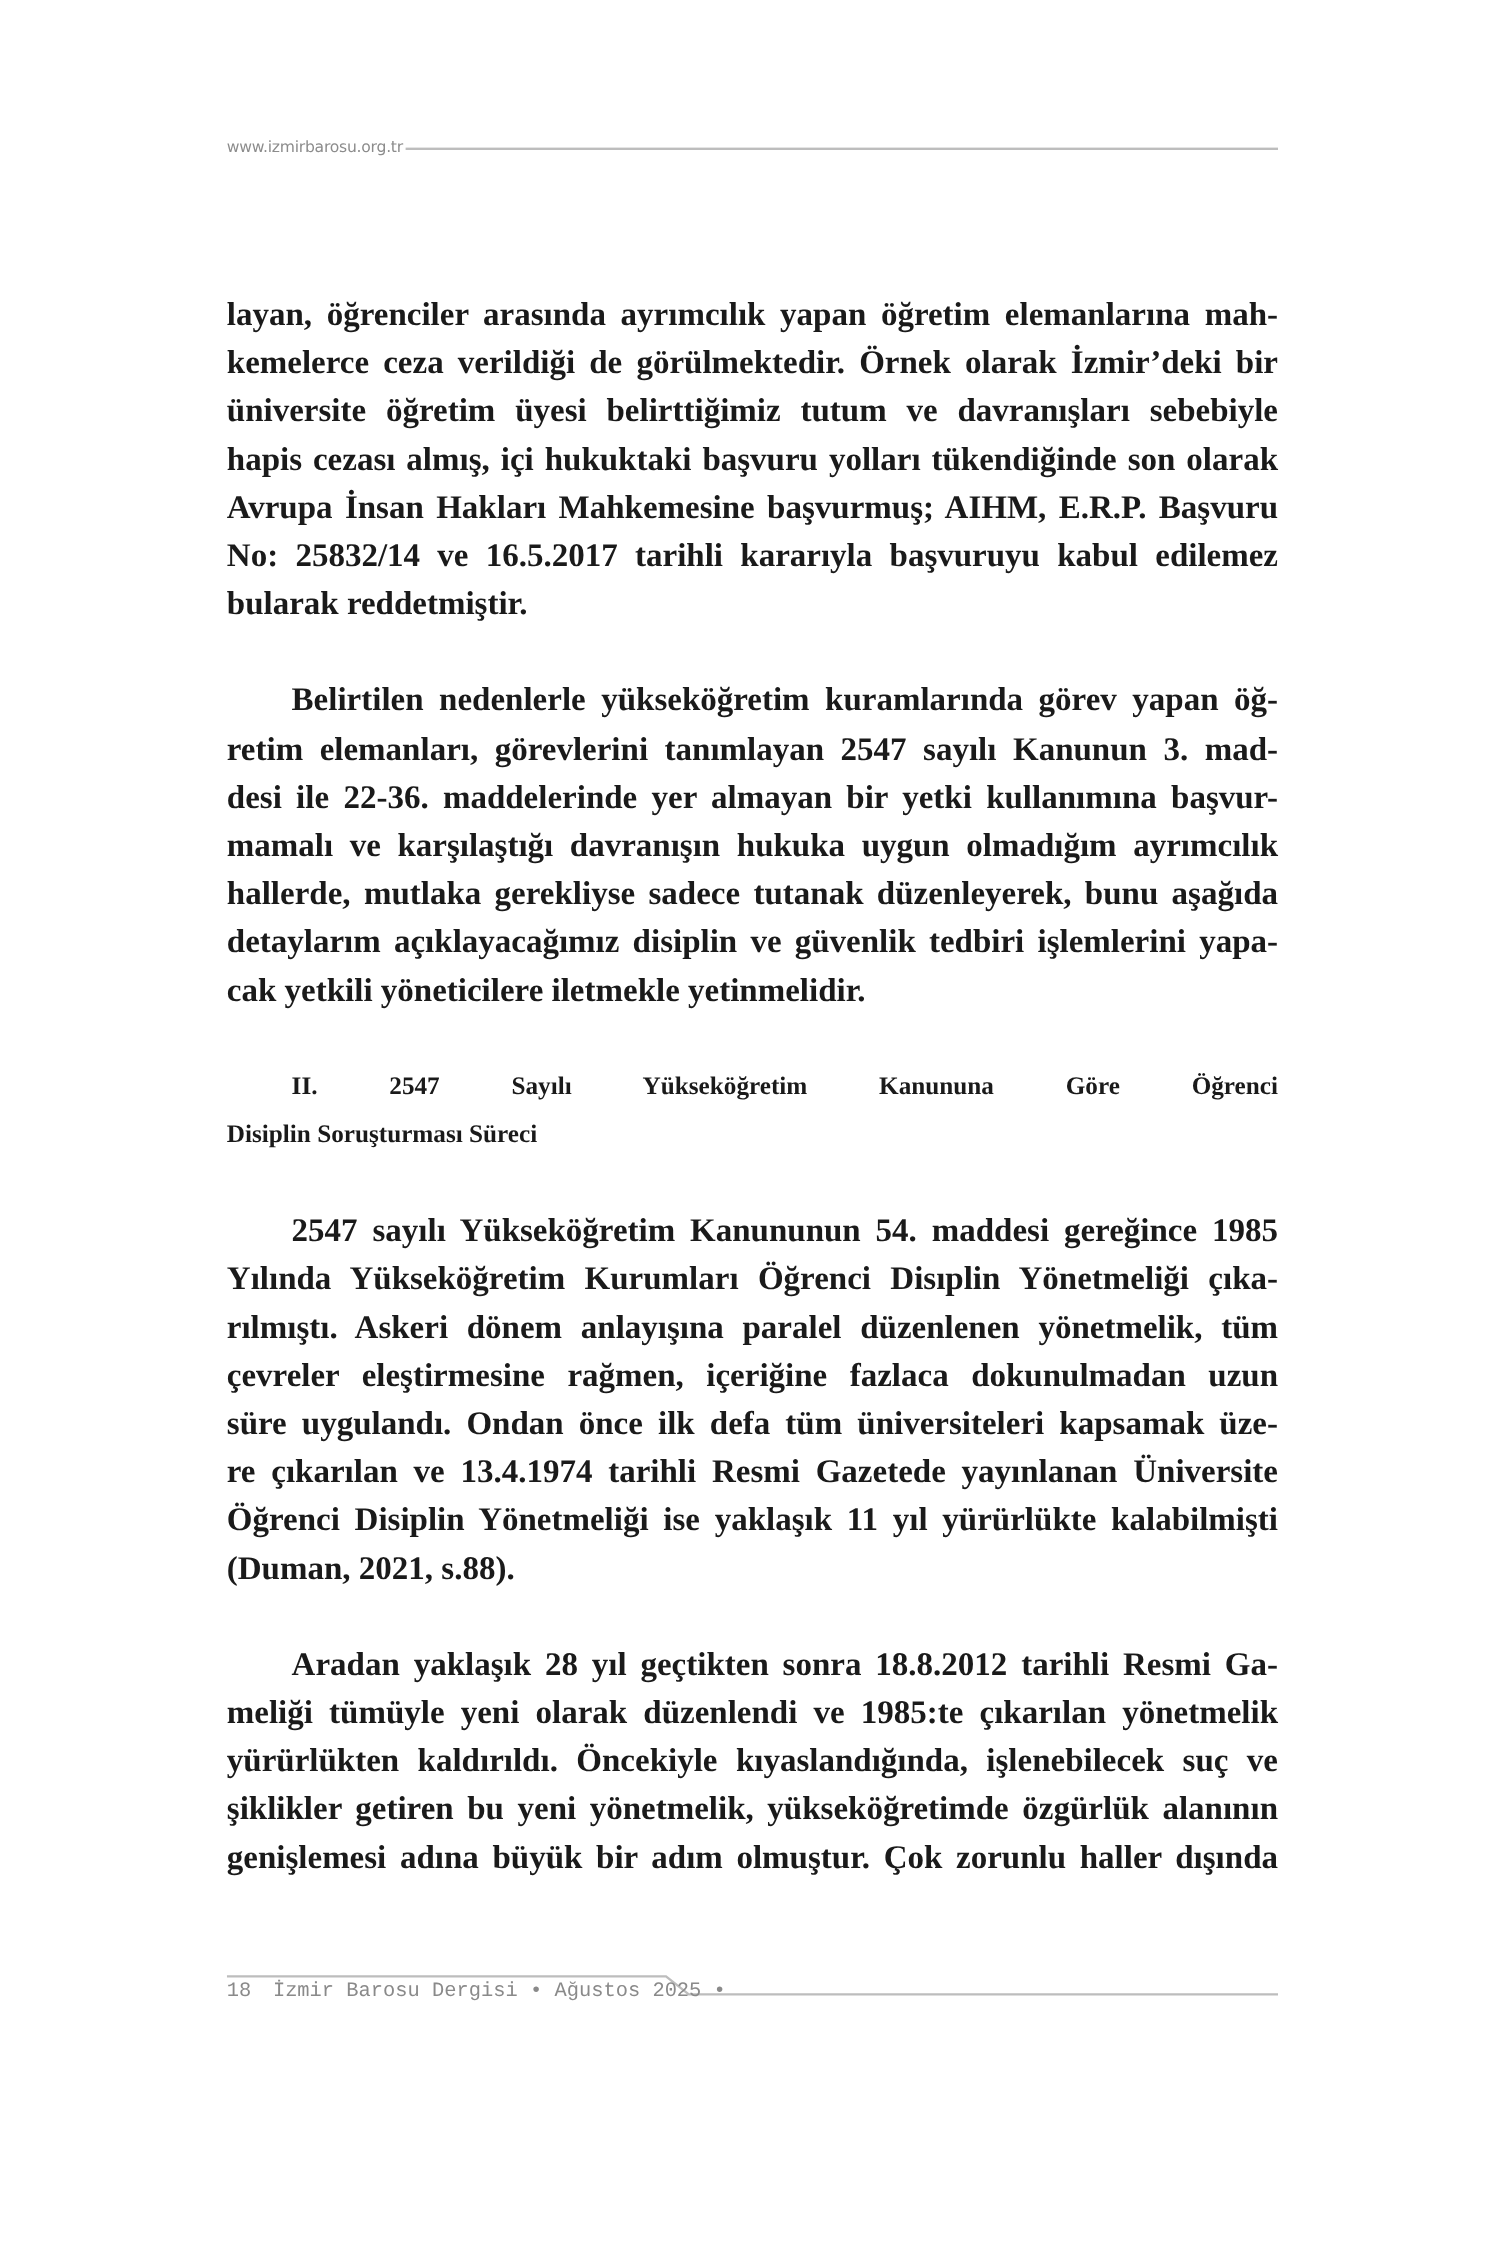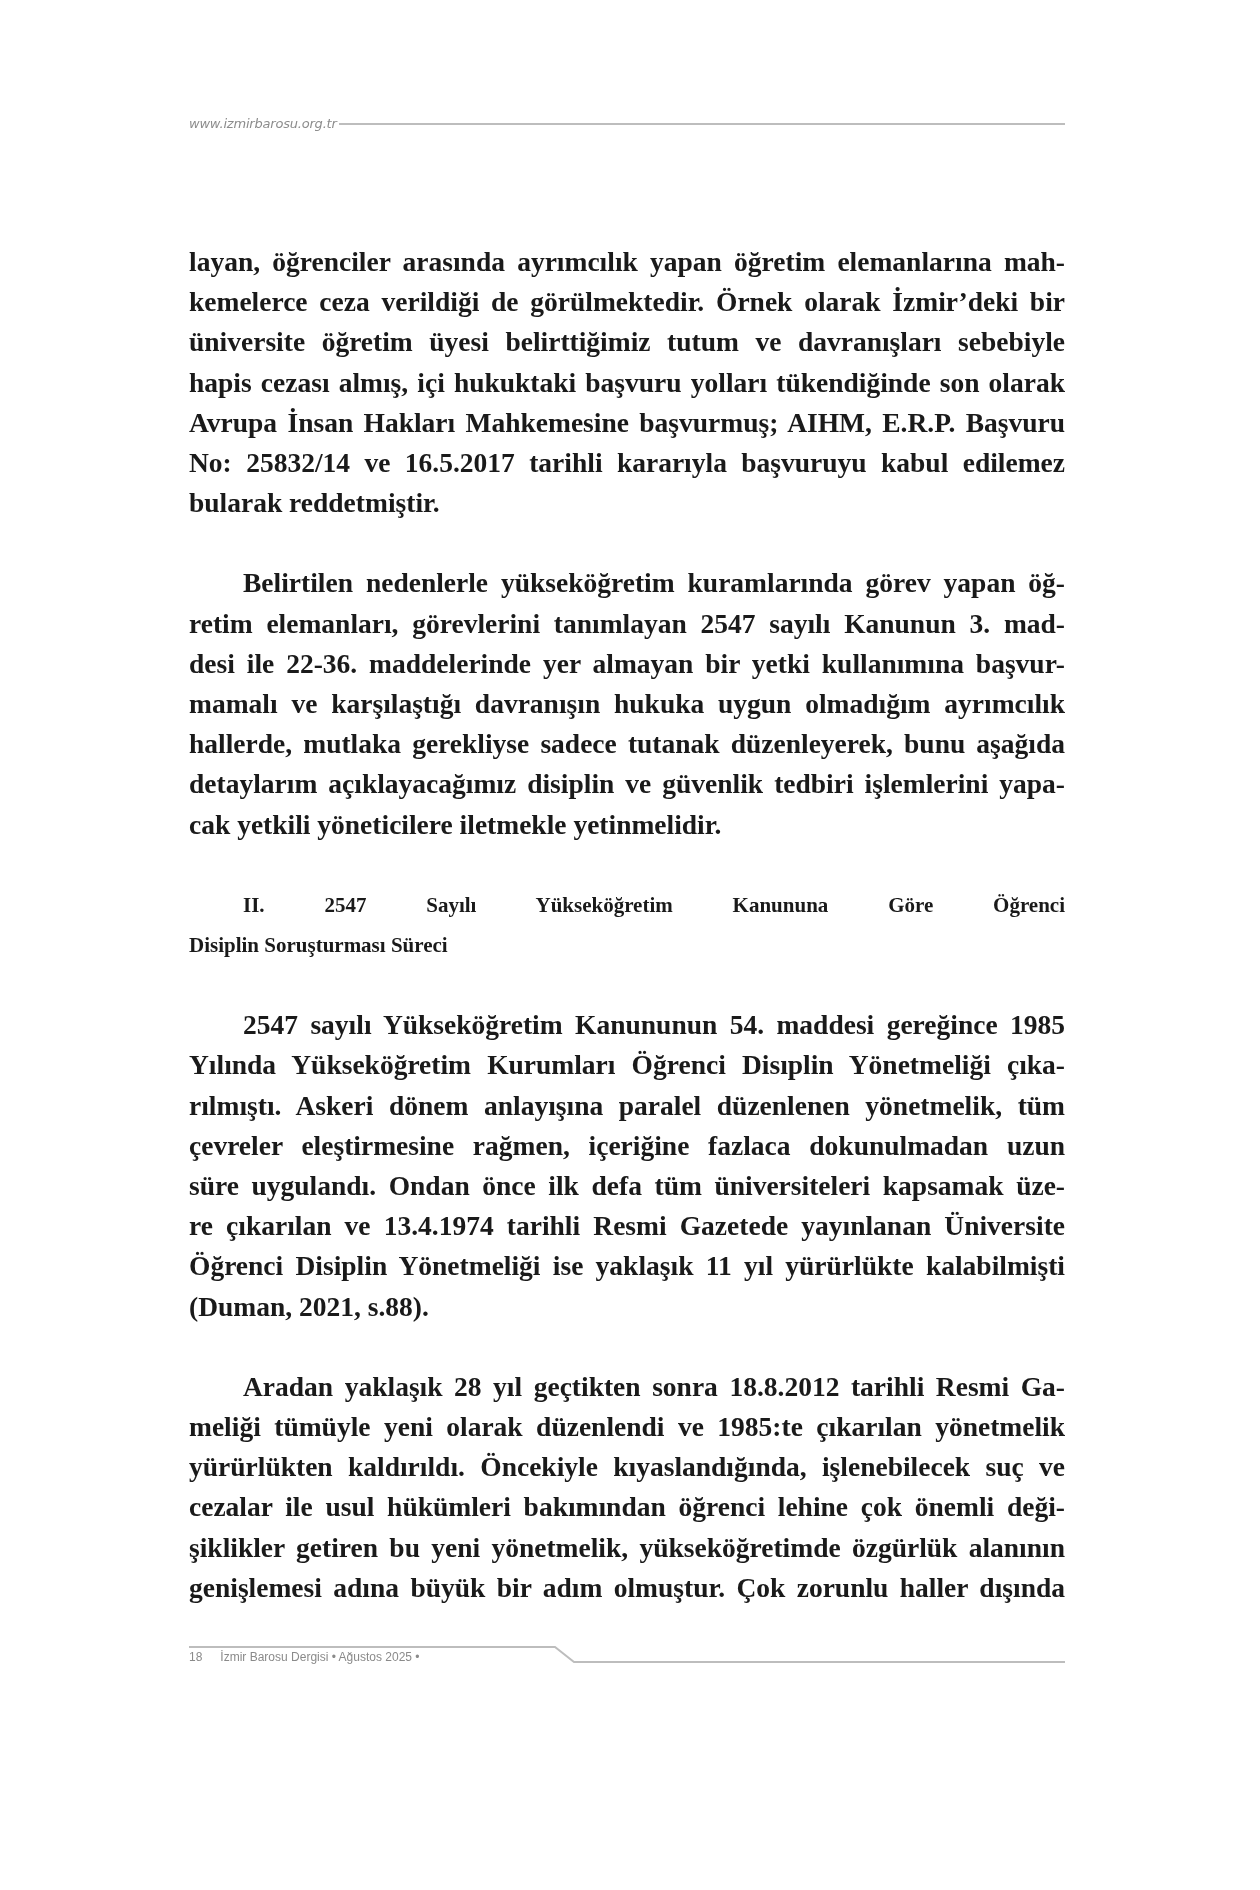--- a/index.html
+++ b/index.html
@@ -1,19 +1,19 @@
 <!DOCTYPE html>
 <html><head>
   <meta charset="utf-8">
   <style>
     html, body { margin: 0; padding: 0; background: #ffffff; }
     body { width: 1260px; height: 1890px; position: relative; overflow: hidden; }
     .header {
       position: absolute; left: 189px; top: 113px; width: 876px; height: 20px;
-      display: flex; align-items: center; font-style: italic;
+      display: flex; align-items: center;
     }
     .header-url {
       font-family: "DejaVu Sans", sans-serif; font-size: 13px; color: #8c8c8c;
       letter-spacing: -0.2px; white-space: nowrap;
     }
     .header-rule { flex: 1; height: 2px; background: #bdbdbd; margin-left: 2px; margin-top: 2px; }
 
     .content {
       position: absolute; left: 189px; top: 242px; width: 876px;
       font-family: "Liberation Serif", "DejaVu Serif", serif;
@@ -29,21 +29,21 @@
     }
     .heading .line { display: block; white-space: nowrap; text-align-last: justify; }
     .heading .line.last { text-align-last: left; }
 
     .footer {
       position: absolute; left: 189px; top: 1638px; width: 876px; height: 40px;
     }
     .footer svg { position: absolute; left: 0; top: 0; }
     .footer-text {
       position: absolute; left: 0; top: 12px;
-      font-family: Liberation Sans, sans-serif; font-size: 12px; color: #8a8a8a; white-space: nowrap;
+      font-family: Liberation Mono, monospace; font-size: 17px; color: #8a8a8a; white-space: nowrap;
     }
     .footer-text .pg { margin-right: 18px; }
   </style>
 </head>
 <body>
 
 <div class="header">
   <span class="header-url">www.izmirbarosu.org.tr</span>
   <span class="header-rule"></span>
 </div>
@@ -82,21 +82,20 @@
     <span class="line">süre uygulandı. Ondan önce ilk defa tüm üniversiteleri kapsamak üze-</span>
     <span class="line">re çıkarılan ve 13.4.1974 tarihli Resmi Gazetede yayınlanan Üniversite</span>
     <span class="line">Öğrenci Disiplin Yönetmeliği ise yaklaşık 11 yıl yürürlükte kalabilmişti</span>
     <span class="line last">(Duman, 2021, s.88).</span>
   </p>
   <div class="gap"></div>
   <p class="para">
     <span class="line indent">Aradan yaklaşık 28 yıl geçtikten sonra 18.8.2012 tarihli Resmi Ga-</span>
     <span class="line">meliği tümüyle yeni olarak düzenlendi ve 1985:te çıkarılan yönetmelik</span>
     <span class="line">yürürlükten kaldırıldı. Öncekiyle kıyaslandığında, işlenebilecek suç ve</span>
-    <span class="line">cezalar ile usul hükümleri bakımından öğrenci lehine çok önemli deği-</span>
     <span class="line">şiklikler getiren bu yeni yönetmelik, yükseköğretimde özgürlük alanının</span>
     <span class="line">genişlemesi adına büyük bir adım olmuştur. Çok zorunlu haller dışında</span>
   </p>
 </div>
 
 <div class="footer">
   <svg width="876" height="40">
     <polyline points="0,9 366,9 385,24 876,24" fill="none" stroke="#bdbdbd" stroke-width="2"></polyline>
   </svg>
   <div class="footer-text">

